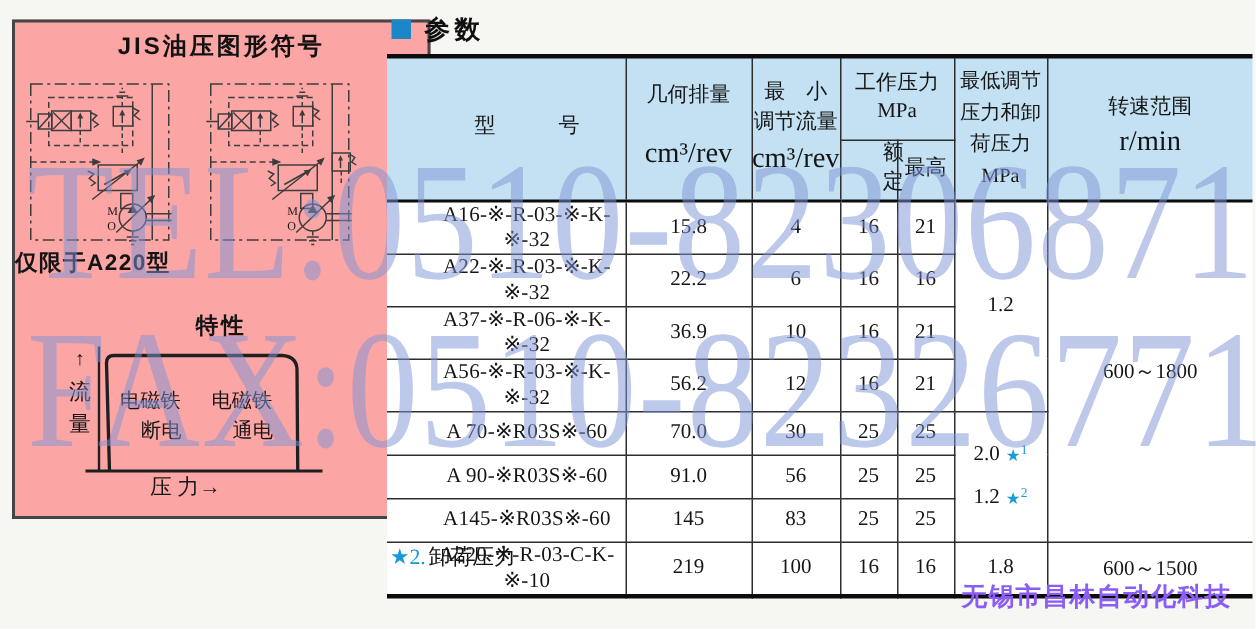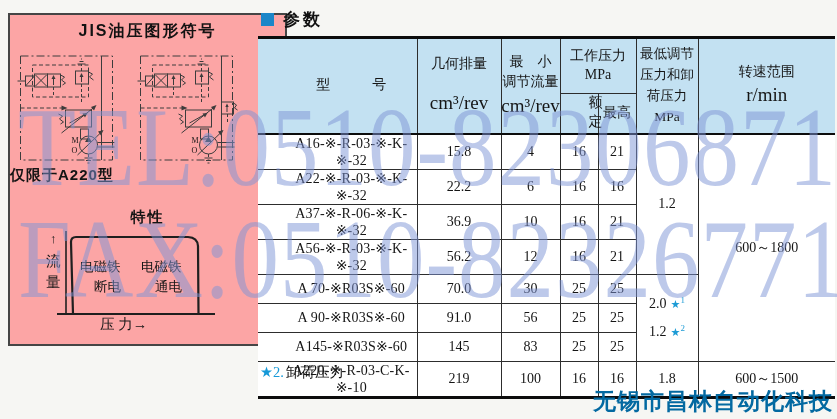--- a/index.html
+++ b/index.html
@@ -80,23 +80,23 @@
   .gap18 { gap:16px; } .gap6 { gap:1px; } .gap20 { }
   .unit { font-size:19px; }
   .mp-cell .hstack { gap:11px; }
   .mp-line { white-space:nowrap; }
   .star { color:#1d9bd5; font-size:11px; margin-left:4px; }
   .star sup { font-size:9px; color:#1d9bd5; }
 
   .footnotes { position:absolute; left:260px; top:361px; line-height:22px; font-size:14.5px; }
   .fn-prefix { color:#1699d8; margin-right:2px; }
   .company {
-    position:absolute; right:4px; top:386px;
-    font-family:"Liberation Sans","DejaVu Sans",sans-serif;
-    font-weight:bold; font-size:23px; letter-spacing:1px; color:#0369a1;
+    position:absolute; right:16px; top:386px;
+    font-family:"Liberation Sans","DejaVu Sans",sans-serif;
+    font-weight:bold; font-size:17px; letter-spacing:1px; color:#8b5cf6;
   }
 </style>
 </head>
 <body>
 
 <div class="stage">
 
   <div class="wm wm1">TEL:0510-82306871</div>
   <div class="wm wm2">FAX:0510-82326771</div>
 

